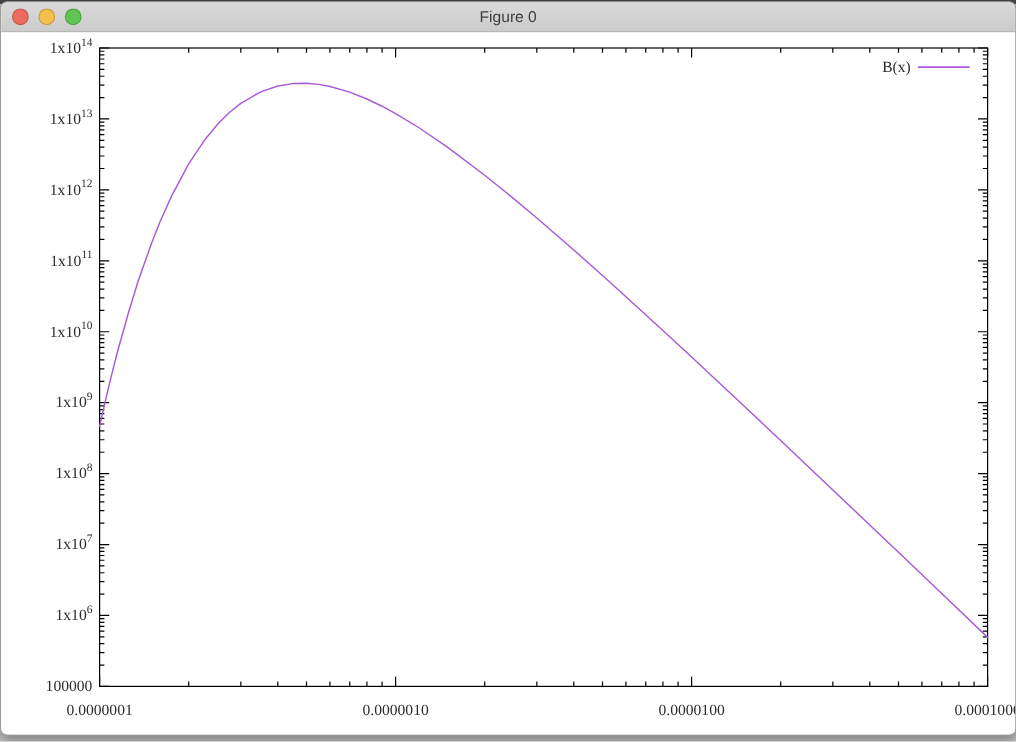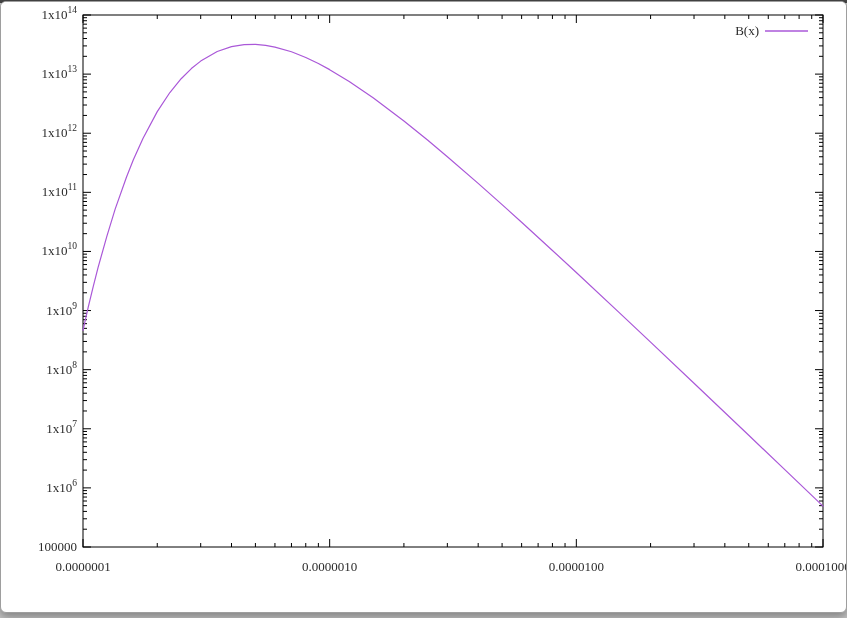--- a/index.html
+++ b/index.html
@@ -31,20 +31,28 @@
     width:12px; height:12px; border-radius:50%;
     border:1px solid rgba(0,0,0,.18); padding:0; box-sizing:content-box;
   }
   .content { position:relative; width:845px; height:585px; background:#ffffff; }
   svg text { font-family:"Liberation Serif", "DejaVu Serif", serif; }
 </style>
 </head>
 <body>
 
 <div class="window">
+  <div class="titlebar">
+    <div class="traffic-group">
+      <button class="traffic" style="background: rgb(237, 106, 94);"></button>
+      <button class="traffic" style="background: rgb(245, 191, 79);"></button>
+      <button class="traffic" style="background: rgb(97, 197, 84);"></button>
+    </div>
+    <div class="title">Figure 0</div>
+  </div>
   <div class="content">
     <svg id="plot-svg" width="845" height="585" viewBox="0 0 845 585">
         <rect x="82" y="13" width="740" height="532" fill="none" stroke="#000000" stroke-width="1"></rect>
         <line x1="82" y1="545" x2="82" y2="537" stroke="#000000" stroke-width="1"></line>
         <line x1="82" y1="13" x2="82" y2="21" stroke="#000000" stroke-width="1"></line>
         <line x1="156.25406559711539" y1="545" x2="156.25406559711539" y2="541" stroke="#000000" stroke-width="1"></line>
         <line x1="156.25406559711539" y1="13" x2="156.25406559711539" y2="17" stroke="#000000" stroke-width="1"></line>
         <line x1="199.6899094975168" y1="545" x2="199.6899094975168" y2="541" stroke="#000000" stroke-width="1"></line>
         <line x1="199.6899094975168" y1="13" x2="199.6899094975168" y2="17" stroke="#000000" stroke-width="1"></line>
         <line x1="230.50813119423077" y1="545" x2="230.50813119423077" y2="541" stroke="#000000" stroke-width="1"></line>

